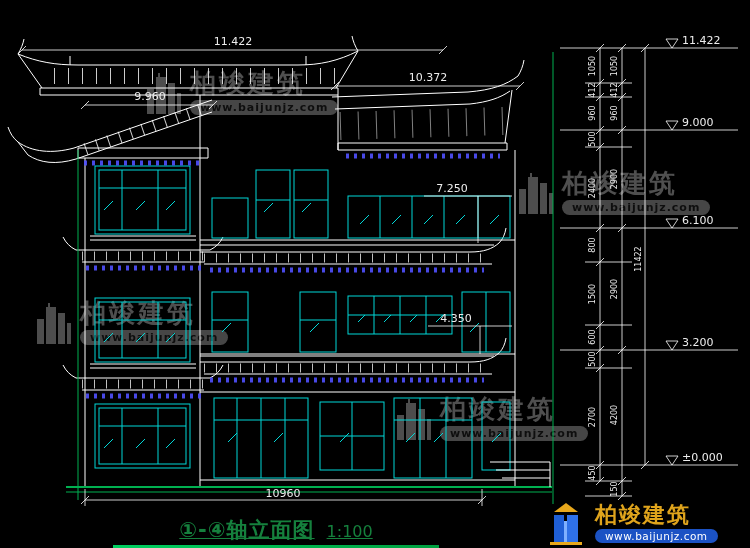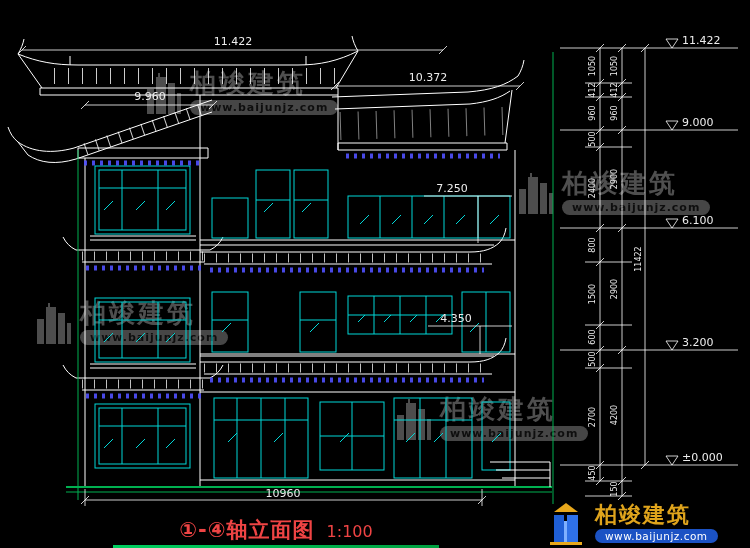--- a/index.html
+++ b/index.html
@@ -18,21 +18,21 @@
   .wm4{left:396px;top:396px}
 
   svg.drawing{position:absolute;left:0;top:0;z-index:2;}
 
   text{fill:#ededed;}
   .d11{font:11px "DejaVu Sans",sans-serif;}
   .d8{font:8px "DejaVu Sans",sans-serif;}
 
   
   .title-block{position:absolute;z-index:3;left:113px;top:516px;width:326px;text-align:center;}
-  .title-row{color:#ef4444;white-space:nowrap;}
+  .title-row{color:#15803d;white-space:nowrap;text-decoration:underline;}
   .title-text{font-size:21px;font-weight:bold;letter-spacing:1px;}
   .title-scale{font-size:16px;margin-left:12px;}
   .title-underline{height:4px;background:linear-gradient(90deg,#00d060,#00a040);margin-top:1px;}
 
   
   .logo{position:absolute;z-index:3;left:546px;top:501px;display:flex;align-items:center;gap:9px;}
   .logo-col{display:flex;flex-direction:column;align-items:flex-start;gap:3px;}
   .logo-brand{font-size:22px;font-weight:bold;color:#dfa41c;letter-spacing:2px;line-height:1;}
   .logo-url{background:#1b52c4;color:#fff;font-size:10.5px;padding:1px 10px;border-radius:9px;
             display:inline-block;letter-spacing:.5px;}

